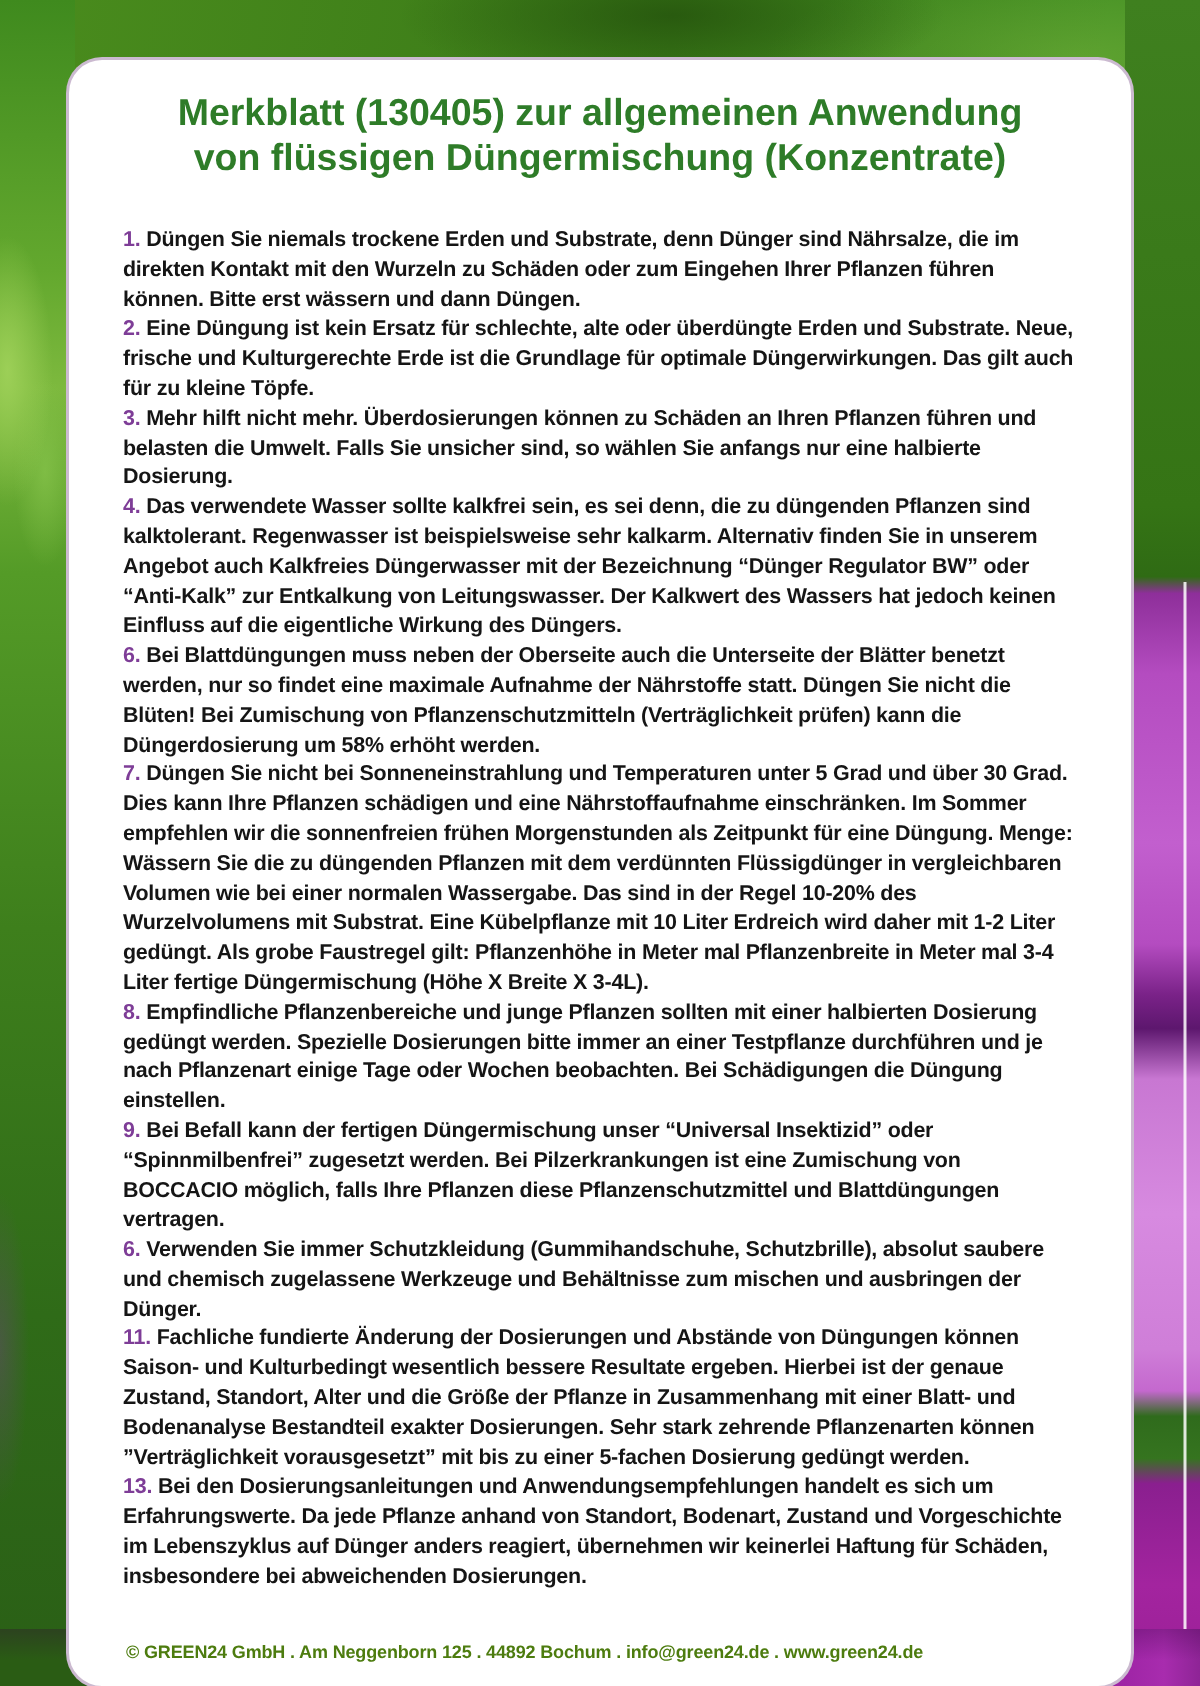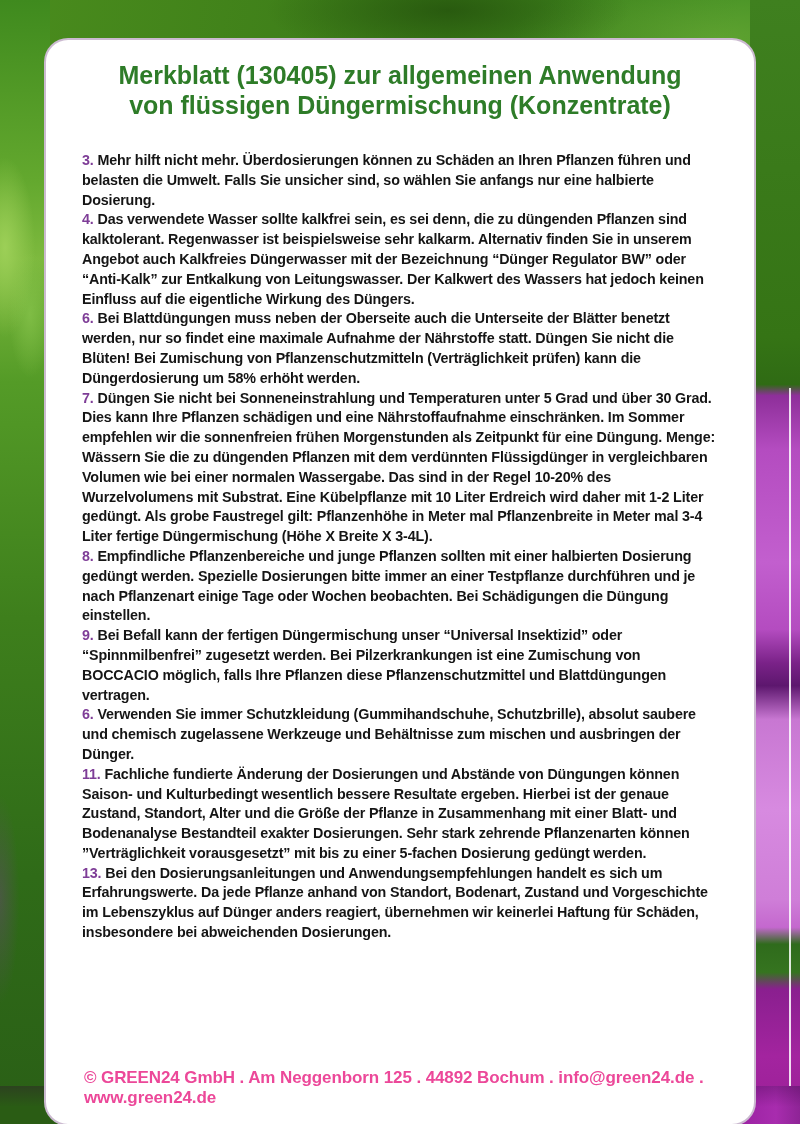--- a/index.html
+++ b/index.html
@@ -63,40 +63,42 @@
   }
   .items{
     margin:31px 34px 0 36px;
     font-size:14.3px;line-height:19.8px;font-weight:bold;color:#151515;
     letter-spacing:-0.15px;
   }
   .items p{margin:0;}
   .items .num{color:var(--num-color,#7e3d97);}
   .footer{
     position:absolute;left:38px;bottom:16px;
-    font-size:17px;font-weight:bold;color:#ec4899;letter-spacing:-0.1px;margin-top:28px;
+    font-size:12px;font-weight:bold;color:#4d7c0f;letter-spacing:-0.1px;margin-top:28px;
   }
 </style>
 </head>
 <body>
 
 <div class="bg-top"></div>
 <div class="bg-left"></div>
 <div class="bg-right">
   <div class="white-line"></div>
 </div>
 <div class="bg-bottom"></div>
 
 <div class="card">
   <div class="title">
     <div>Merkblatt (130405) zur allgemeinen Anwendung</div>
     <div>von flüssigen Düngermischung (Konzentrate)</div>
   </div>
 
   <div class="items">
+      <p><span class="num">1. </span><span>Düngen Sie niemals trockene Erden und Substrate, denn Dünger sind Nährsalze, die im direkten Kontakt mit den Wurzeln zu Schäden oder zum Eingehen Ihrer Pflanzen führen können. Bitte erst wässern und dann Düngen.</span></p>
+      <p><span class="num">2. </span><span>Eine Düngung ist kein Ersatz für schlechte, alte oder überdüngte Erden und Substrate. Neue, frische und Kulturgerechte Erde ist die Grundlage für optimale Düngerwirkungen. Das gilt auch für zu kleine Töpfe.</span></p>
       <p><span class="num">3. </span><span>Mehr hilft nicht mehr. Überdosierungen können zu Schäden an Ihren Pflanzen führen und belasten die Umwelt. Falls Sie unsicher sind, so wählen Sie anfangs nur eine halbierte Dosierung.</span></p>
       <p><span class="num">4. </span><span>Das verwendete Wasser sollte kalkfrei sein, es sei denn, die zu düngenden Pflanzen sind kalktolerant. Regenwasser ist beispielsweise sehr kalkarm. Alternativ finden Sie in unserem Angebot auch Kalkfreies Düngerwasser mit der Bezeichnung “Dünger Regulator BW” oder “Anti-Kalk” zur Entkalkung von Leitungswasser. Der Kalkwert des Wassers hat jedoch keinen Einfluss auf die eigentliche Wirkung des Düngers.</span></p>
       <p><span class="num">6. </span><span>Bei Blattdüngungen muss neben der Oberseite auch die Unterseite der Blätter benetzt werden, nur so findet eine maximale Aufnahme der Nährstoffe statt. Düngen Sie nicht die Blüten! Bei Zumischung von Pflanzenschutzmitteln (Verträglichkeit prüfen) kann die Düngerdosierung um 58% erhöht werden.</span></p>
       <p><span class="num">7. </span><span>Düngen Sie nicht bei Sonneneinstrahlung und Temperaturen unter 5 Grad und über 30 Grad. Dies kann Ihre Pflanzen schädigen und eine Nährstoffaufnahme einschränken. Im Sommer empfehlen wir die sonnenfreien frühen Morgenstunden als Zeitpunkt für eine Düngung. Menge: Wässern Sie die zu düngenden Pflanzen mit dem verdünnten Flüssigdünger in vergleichbaren Volumen wie bei einer normalen Wassergabe. Das sind in der Regel 10-20% des Wurzelvolumens mit Substrat. Eine Kübelpflanze mit 10 Liter Erdreich wird daher mit 1-2 Liter gedüngt. Als grobe Faustregel gilt: Pflanzenhöhe in Meter mal Pflanzenbreite in Meter mal 3-4 Liter fertige Düngermischung (Höhe X Breite X 3-4L).</span></p>
       <p><span class="num">8. </span><span>Empfindliche Pflanzenbereiche und junge Pflanzen sollten mit einer halbierten Dosierung gedüngt werden. Spezielle Dosierungen bitte immer an einer Testpflanze durchführen und je nach Pflanzenart einige Tage oder Wochen beobachten. Bei Schädigungen die Düngung einstellen.</span></p>
       <p><span class="num">9. </span><span>Bei Befall kann der fertigen Düngermischung unser “Universal Insektizid” oder “Spinnmilbenfrei” zugesetzt werden. Bei Pilzerkrankungen ist eine Zumischung von BOCCACIO möglich, falls Ihre Pflanzen diese Pflanzenschutzmittel und Blattdüngungen vertragen.</span></p>
       <p><span class="num">6. </span><span>Verwenden Sie immer Schutzkleidung (Gummihandschuhe, Schutzbrille), absolut saubere und chemisch zugelassene Werkzeuge und Behältnisse zum mischen und ausbringen der Dünger.</span></p>
       <p><span class="num">11. </span><span>Fachliche fundierte Änderung der Dosierungen und Abstände von Düngungen können Saison- und Kulturbedingt wesentlich bessere Resultate ergeben. Hierbei ist der genaue Zustand, Standort, Alter und die Größe der Pflanze in Zusammenhang mit einer Blatt- und Bodenanalyse Bestandteil exakter Dosierungen. Sehr stark zehrende Pflanzenarten können ”Verträglichkeit vorausgesetzt” mit bis zu einer 5-fachen Dosierung gedüngt werden.</span></p>
       <p><span class="num">13. </span><span>Bei den Dosierungsanleitungen und Anwendungsempfehlungen handelt es sich um Erfahrungswerte. Da jede Pflanze anhand von Standort, Bodenart, Zustand und Vorgeschichte im Lebenszyklus auf Dünger anders reagiert, übernehmen wir keinerlei Haftung für Schäden, insbesondere bei abweichenden Dosierungen.</span></p>
     </div>

